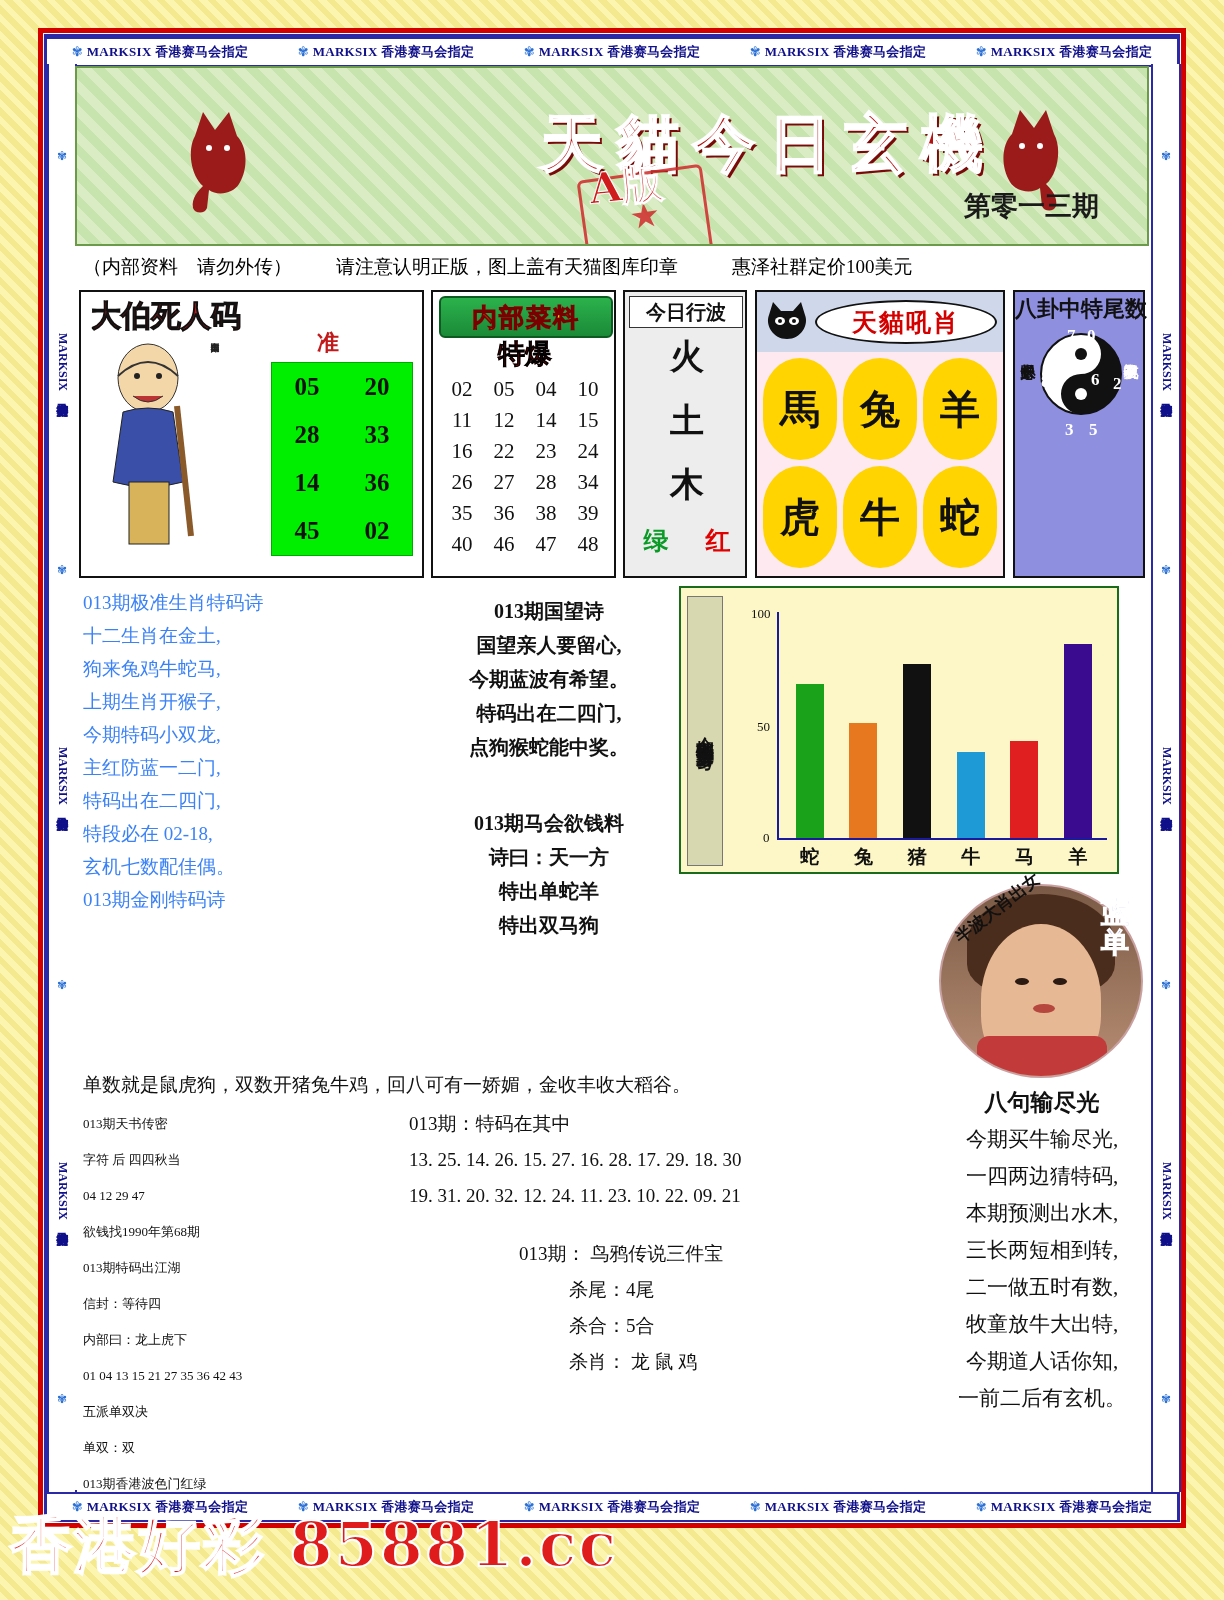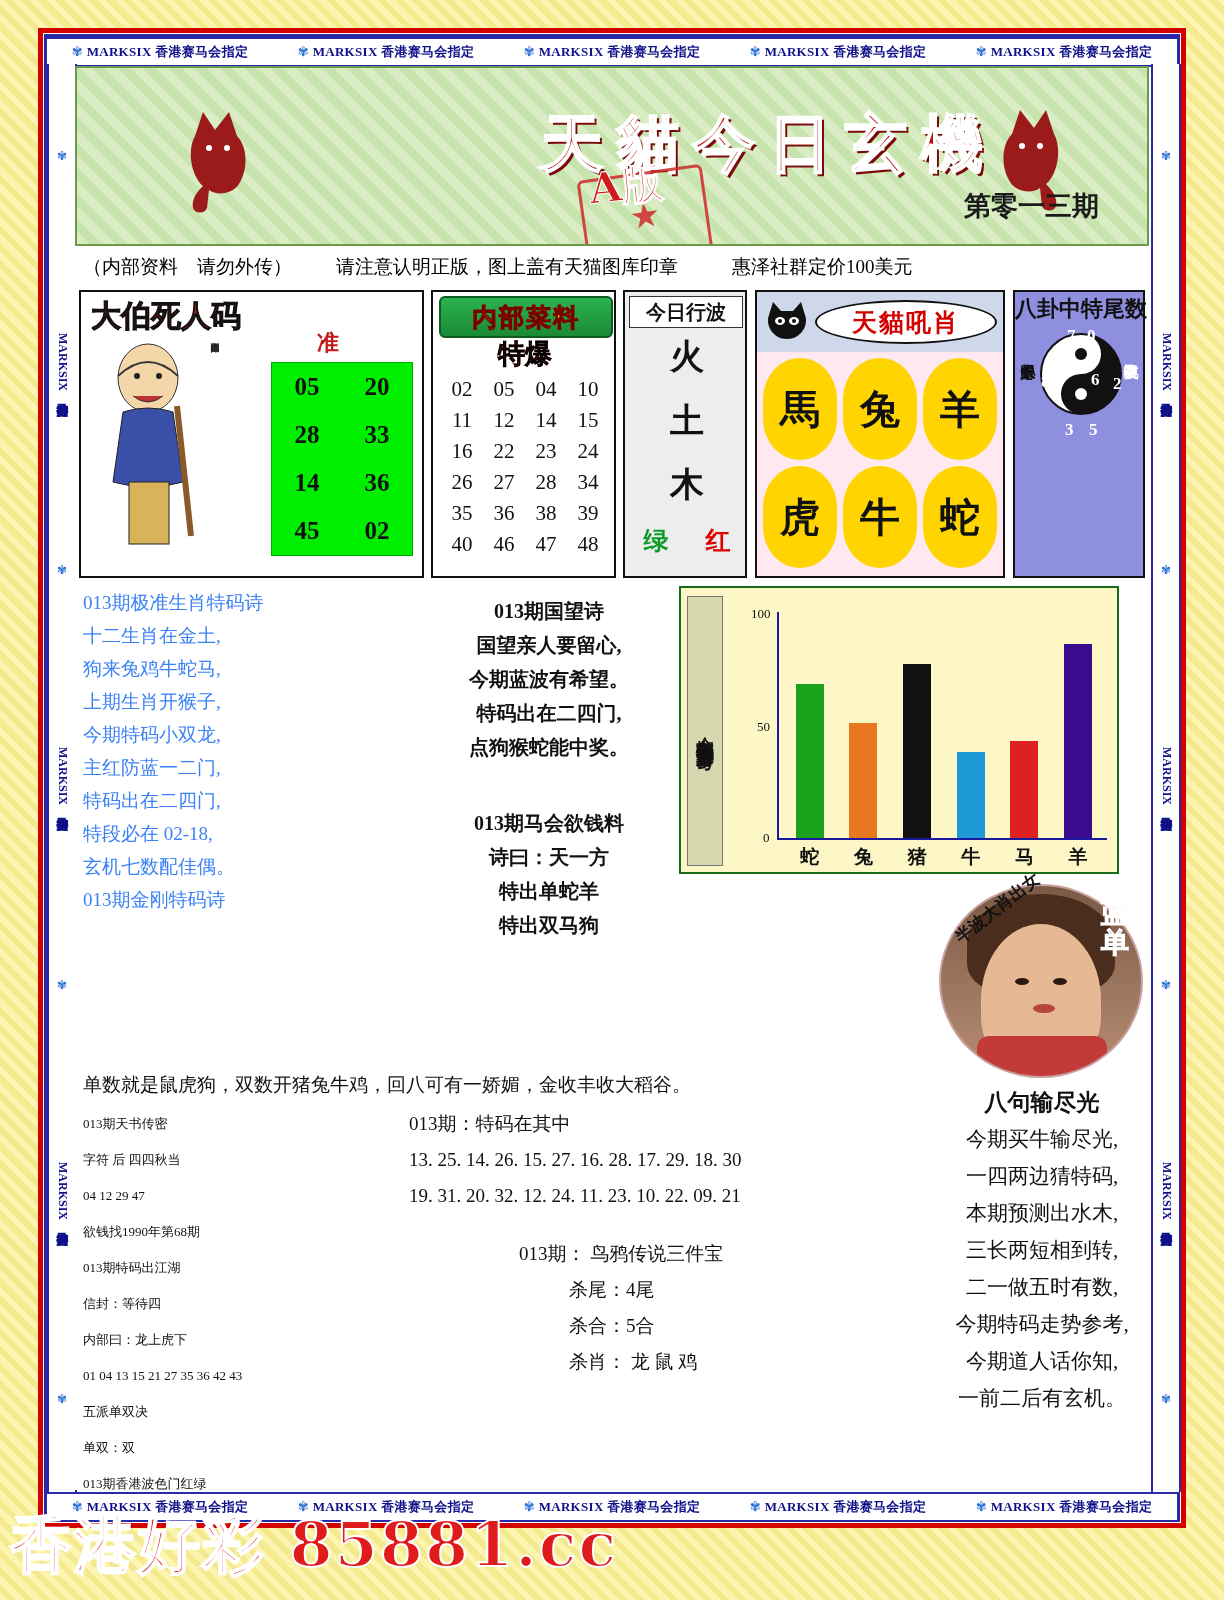--- a/index.html
+++ b/index.html
@@ -609,21 +609,21 @@
       <div class="arcword">半波大肖出女</div>
       <div class="badge">蓝单</div>
 
       <div class="poem">
         <div class="ptitle">八句输尽光</div>
         <div>今期买牛输尽光,</div>
         <div>一四两边猜特码,</div>
         <div>本期预测出水木,</div>
         <div>三长两短相到转,</div>
         <div>二一做五时有数,</div>
-        <div>今期特码走势参考,</div>
+        <div>牧童放牛大出特,</div>
         <div>今期道人话你知,</div>
         <div>一前二后有玄机。</div>
       </div>
 
     </div>
   </div>
 
   <div class="watermark">香港好彩 85881.cc</div>
 
 </div>

